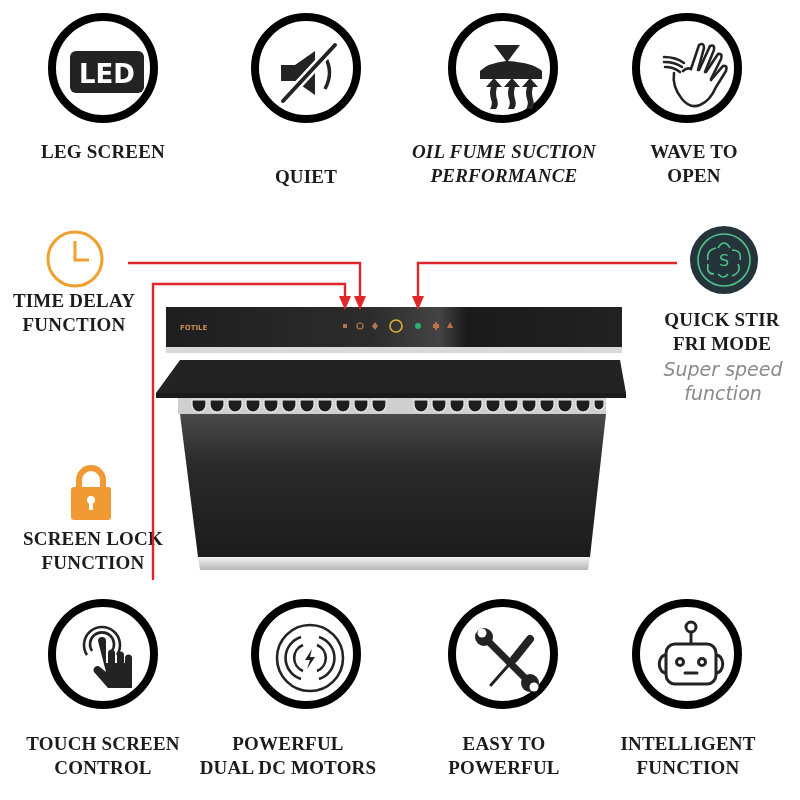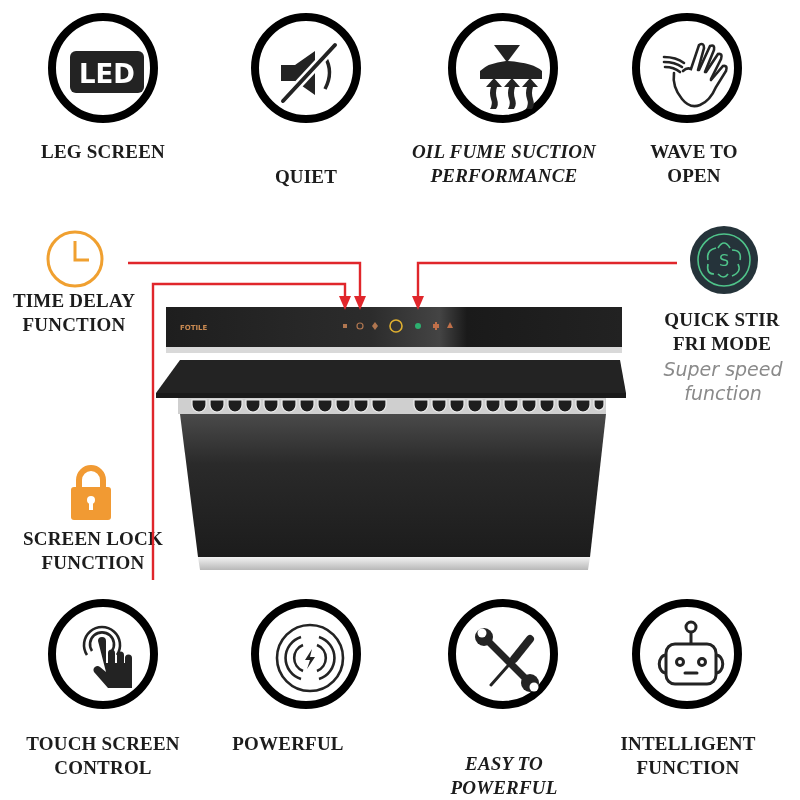--- a/index.html
+++ b/index.html
@@ -224,36 +224,37 @@
       <path d="M42 30 a22 22 0 0 0 0 42"></path>
         <path d="M60 30 a22 22 0 0 1 0 42"></path>
       <path d="M44 38 a14 14 0 0 0 0 26"></path>
         <path d="M58 38 a14 14 0 0 1 0 26"></path>
     </g>
     <path d="M53 42 l-7 11 h5 l-3 9 l8 -12 h-5 z" fill="#232323"></path>
   </svg>
 </div>
 <div class="label" style="left:168px; top:732px;">
   <div>POWERFUL</div>
+  <div>DUAL DC MOTORS</div>
 </div>
 
 <div class="ring" style="left:448px; top:599px;">
   <svg viewBox="0 0 102 102">
     <g stroke="#232323" stroke-linecap="round">
       <line x1="30" y1="32" x2="72" y2="74" stroke-width="7"></line>
       <line x1="35" y1="78" x2="58" y2="52" stroke-width="3"></line>
       <line x1="58" y1="52" x2="74" y2="32" stroke-width="8"></line>
     </g>
     <circle cx="28" cy="30" r="9" fill="#232323"></circle>
       <circle cx="26" cy="26" r="4.5" fill="#fff"></circle>
     <circle cx="74" cy="76" r="9" fill="#232323"></circle>
       <circle cx="78" cy="80" r="4.5" fill="#fff"></circle>
   </svg>
 </div>
-<div class="label" style="left:384px; top:752px;font-style:italic;">
+<div class="label" style="left:384px; top:732px;">
   <div>EASY TO</div>
   <div>POWERFUL</div>
 </div>
 
 <div class="ring" style="left:632px; top:599px;">
   <svg viewBox="0 0 102 102">
     <g fill="none" stroke="#232323" stroke-width="3">
       <circle cx="51" cy="20" r="5"></circle>
         <line x1="51" y1="25" x2="51" y2="37"></line>
       <rect x="26" y="37" width="50" height="40" rx="9"></rect>

